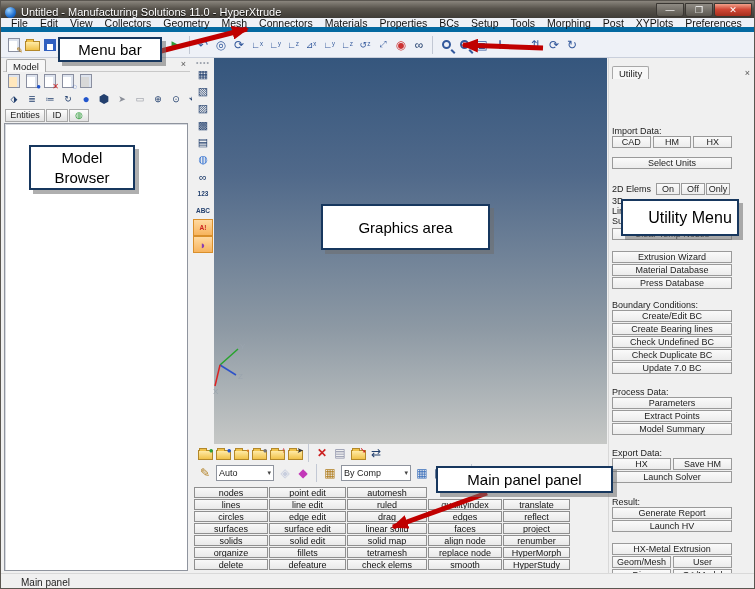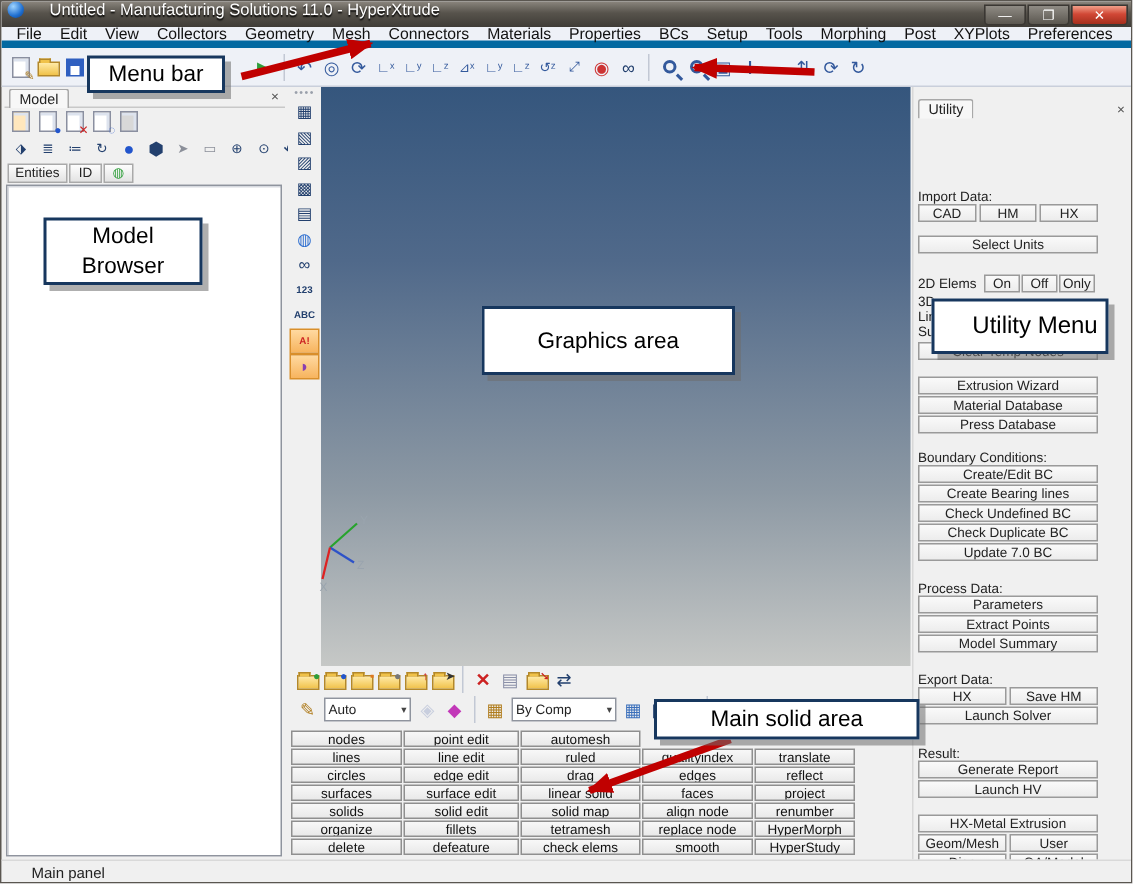--- a/index.html
+++ b/index.html
@@ -2,21 +2,21 @@
 <html><head>
 <meta charset="utf-8">
 <style>
   html,body{margin:0;padding:0;background:#fff;}
   *{box-sizing:border-box;}
   #app{position:relative;width:755px;height:589px;font-family:"Liberation Sans",sans-serif;
        background:#f0f0f0;border:1px solid #5a5650;overflow:hidden;}
 
   
   .titlebar{position:absolute;left:0;top:0;width:755px;height:17px;
-    background:linear-gradient(#8a857d,#57534c 45%,#3f3c37);display:flex;align-items:flex-start;padding-left:4px;gap:12px;}
+    background:linear-gradient(#8a857d,#57534c 45%,#3f3c37);display:flex;align-items:flex-end;padding-left:4px;}
   .app-icon{width:11px;height:11px;border-radius:50%;
     background:radial-gradient(circle at 35% 30%,#9fd4ff,#1f6fd0 60%,#0b3f8a);margin-right:5px;flex:0 0 auto;}
   .title-text{color:#fff;font-size:11px;text-shadow:0 1px 1px #000;white-space:nowrap;}
   .wctrls{position:absolute;right:4px;top:2px;display:flex;}
   .wc{width:28px;height:14px;display:flex;align-items:center;justify-content:center;color:#fff;font-size:9px;
     background:linear-gradient(#8f8b84,#5b5750);border:1px solid #3a3733;border-radius:0 0 3px 3px;margin-left:1px;}
   .wc.close{width:38px;background:linear-gradient(#f2a08a,#d14836 45%,#a52e1d);}
 
   
   .menubar{position:absolute;left:0;top:17px;width:755px;height:14px;background:#eef1f7;
@@ -455,19 +455,19 @@
     <defs>
       <marker id="ah" markerUnits="userSpaceOnUse" markerWidth="18" markerHeight="14" refX="15" refY="7" orient="auto">
         <path d="M0,0 L17,7 L0,14 z" fill="#c00000"></path>
       </marker>
     </defs>
     <line x1="160" y1="50" x2="246" y2="28" stroke="#c00000" stroke-width="5" marker-end="url(#ah)"></line>
     <line x1="542" y1="47" x2="462" y2="44" stroke="#c00000" stroke-width="5" marker-end="url(#ah)"></line>
     <line x1="486" y1="492" x2="392" y2="526" stroke="#c00000" stroke-width="5" marker-end="url(#ah)"></line>
   </svg>
 
-  <div class="anno" style="left:57px;top:36px;width:92px;height:25px;font-size:15px;">Menu bar</div>
+  <div class="anno" style="left:57px;top:36px;width:104px;height:25px;font-size:15px;">Menu bar</div>
   <div class="anno" style="left:28px;top:144px;width:106px;height:45px;font-size:15px;padding:0 10px;line-height:1.3;">Model Browser</div>
   <div class="anno" style="left:320px;top:203px;width:169px;height:46px;font-size:15px;">Graphics area</div>
   <div class="anno" style="left:620px;top:198px;width:118px;height:37px;font-size:16px;padding-left:20px;">Utility Menu</div>
-  <div class="anno" style="left:435px;top:465px;width:177px;height:27px;font-size:15px;">Main solid area</div>
+  <div class="anno" style="left:435px;top:465px;width:177px;height:27px;font-size:15px;">Main panel panel</div>
 
 </div>
 
 </body></html>

